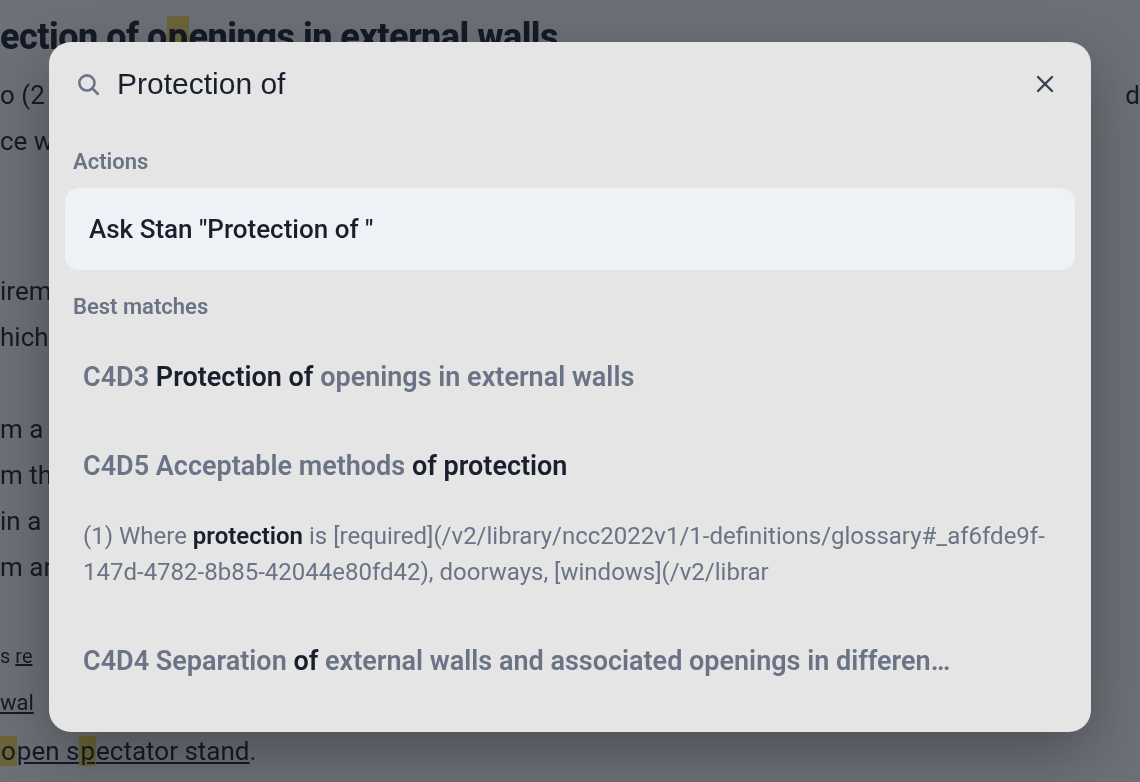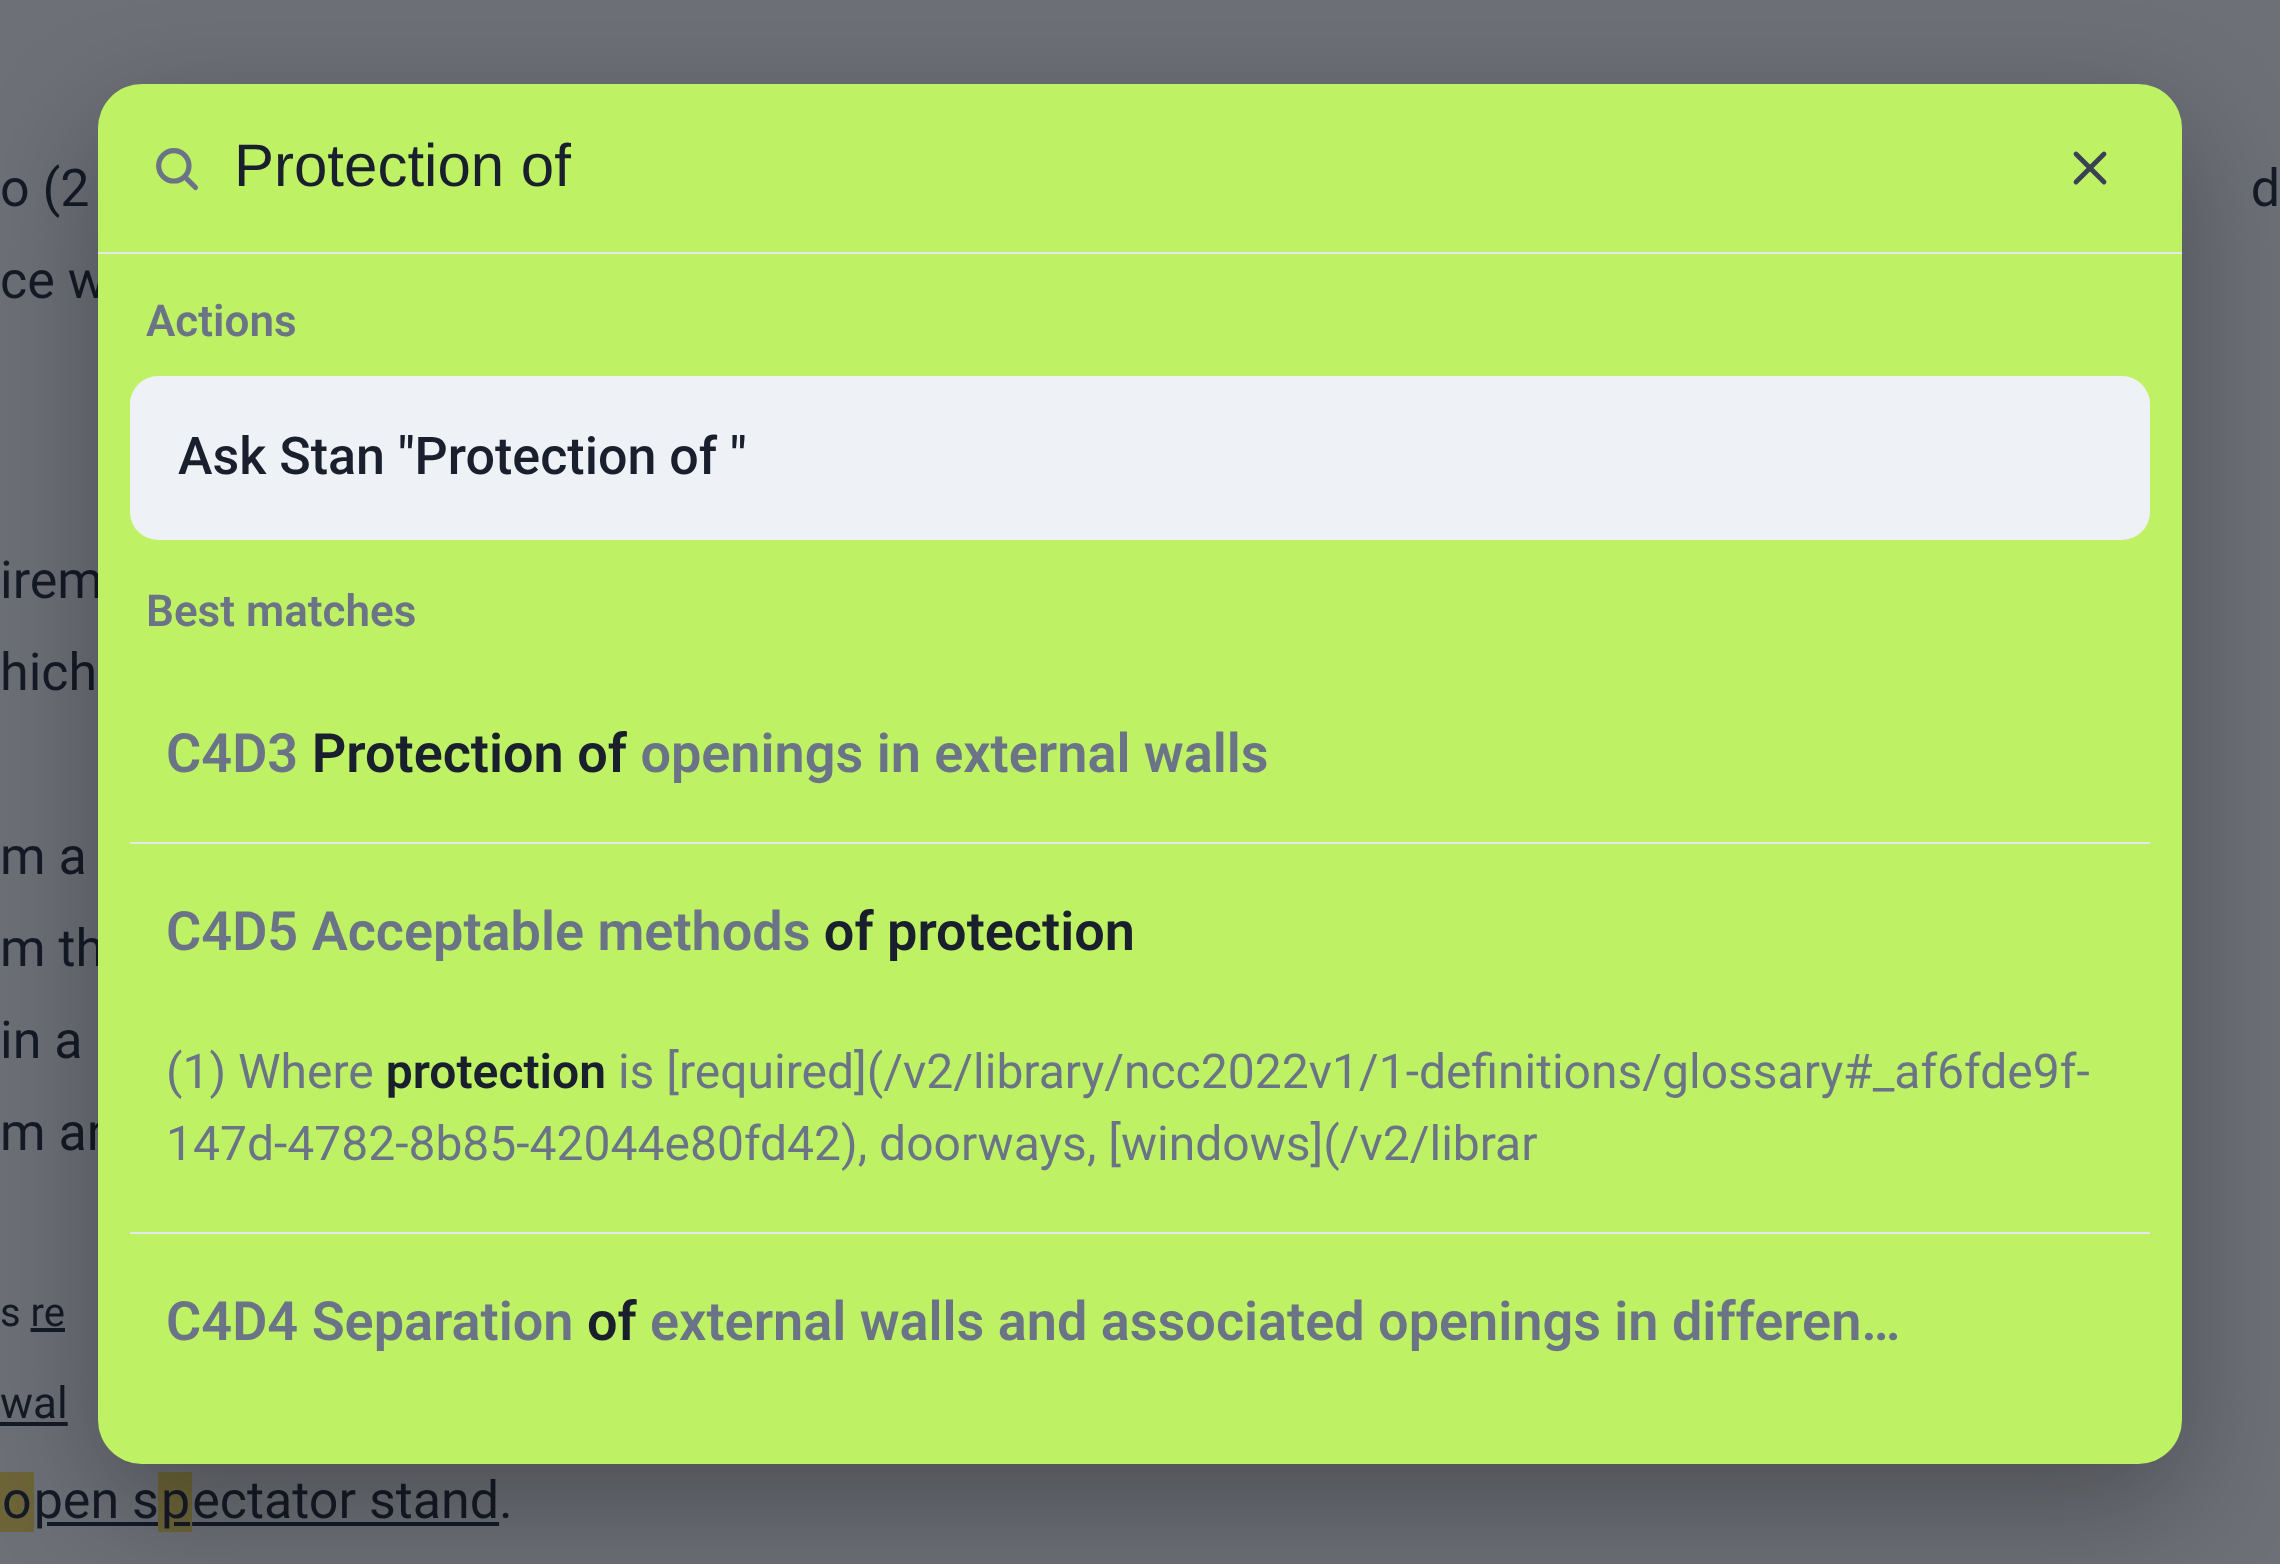--- a/index.html
+++ b/index.html
@@ -33,21 +33,21 @@
   .dim {
     position: absolute; inset: 0;
     background: rgba(20, 24, 35, 0.62);
   }
 
   
   .modal {
     position: absolute;
     left: 49px; top: 42px;
     width: 1042px; height: 690px;
-    background: #bef264;
+    background: #e5e5e5;
     border-radius: 22px;
     box-shadow: 0 20px 60px rgba(0,0,0,0.30);
     overflow: hidden;
     display: flex; flex-direction: column;
   }
 
   .search-row {
     display: flex; align-items: center;
     padding: 22px 26px 22px 20px;
     border-bottom: 1px solid #e5e7ec;
@@ -121,20 +121,23 @@
   .t-strong { color: #1a1f2e; }
   .t-dim    { color: #6b7386; }
   .t-ex-strong { color: #1a1f2e; font-weight: 600; }
 
   svg { display: block; }
 </style>
 </head>
 <body>
 
 <div class="bg">
+  <div class="line bg-h1">
+    <span>ection of o</span><span class="hl">p</span><span>enings in external walls</span>
+  </div>
   <div class="line bg-t1">o (2</div>
   <div class="line bg-t1b">d</div>
   <div class="line bg-t2">ce w</div>
   <div class="line bg-t3">irem</div>
   <div class="line bg-t4">hich</div>
   <div class="line bg-t5"><span>m a </span><span class="hl">s</span></div>
   <div class="line bg-t6">m th</div>
   <div class="line bg-t7"> in a</div>
   <div class="line bg-t8">m ar</div>
   <div class="line bg-t9"><span>s </span><span class="ul">re</span></div>

